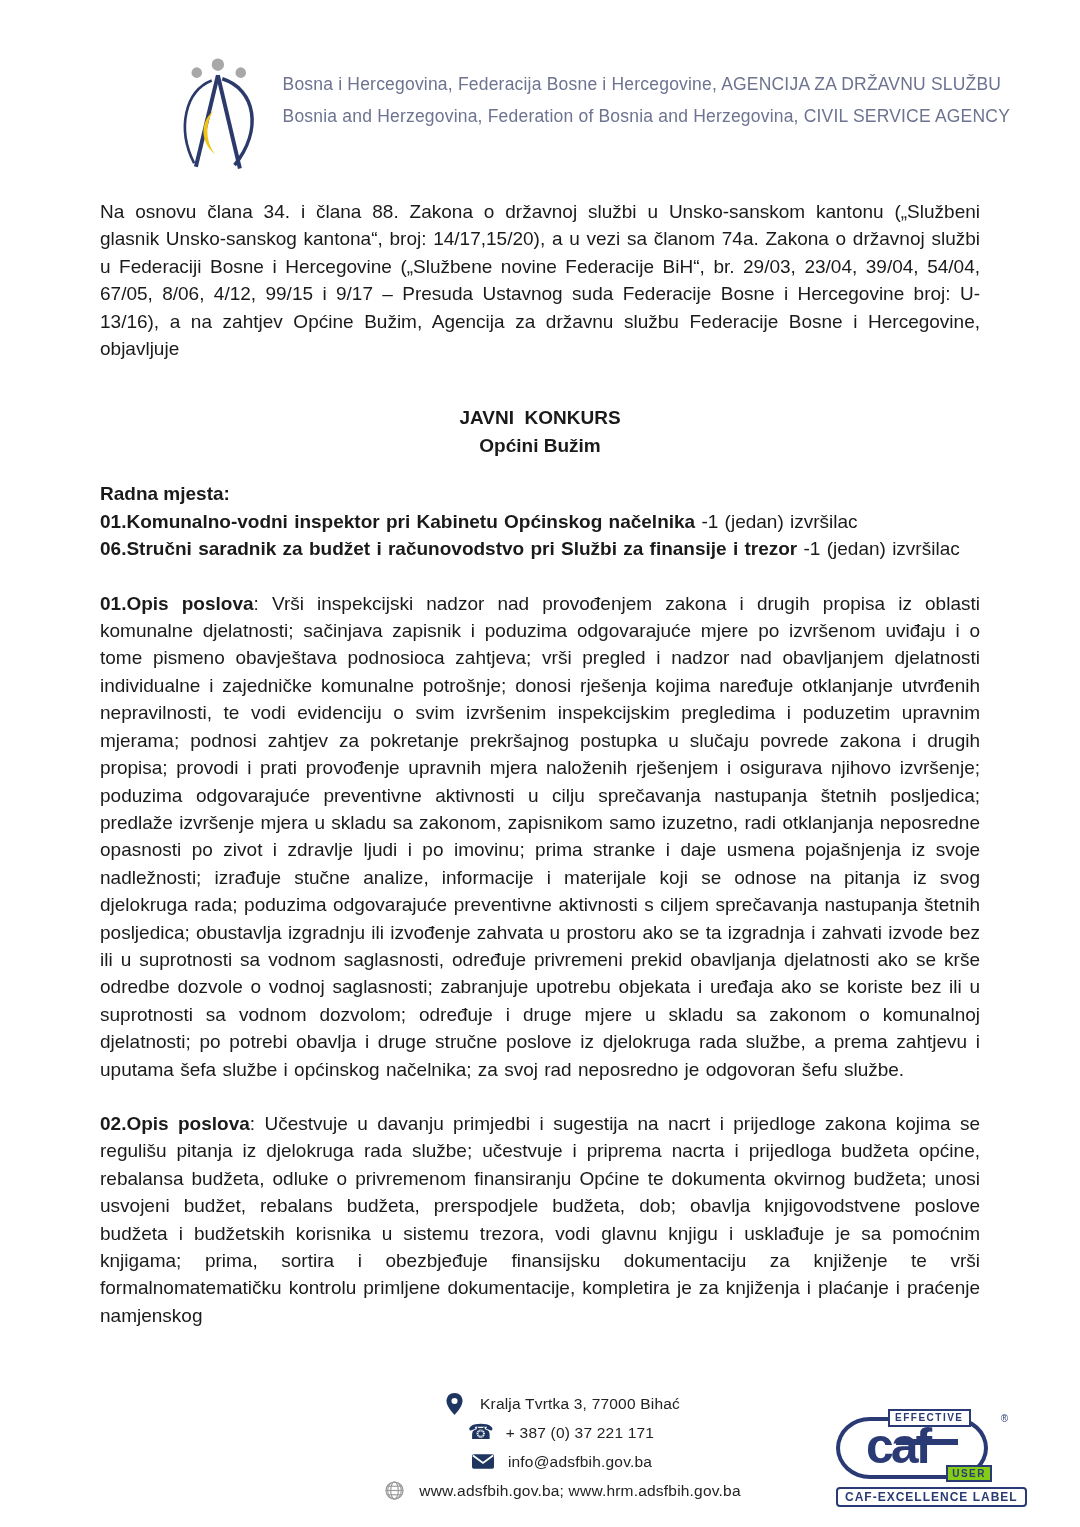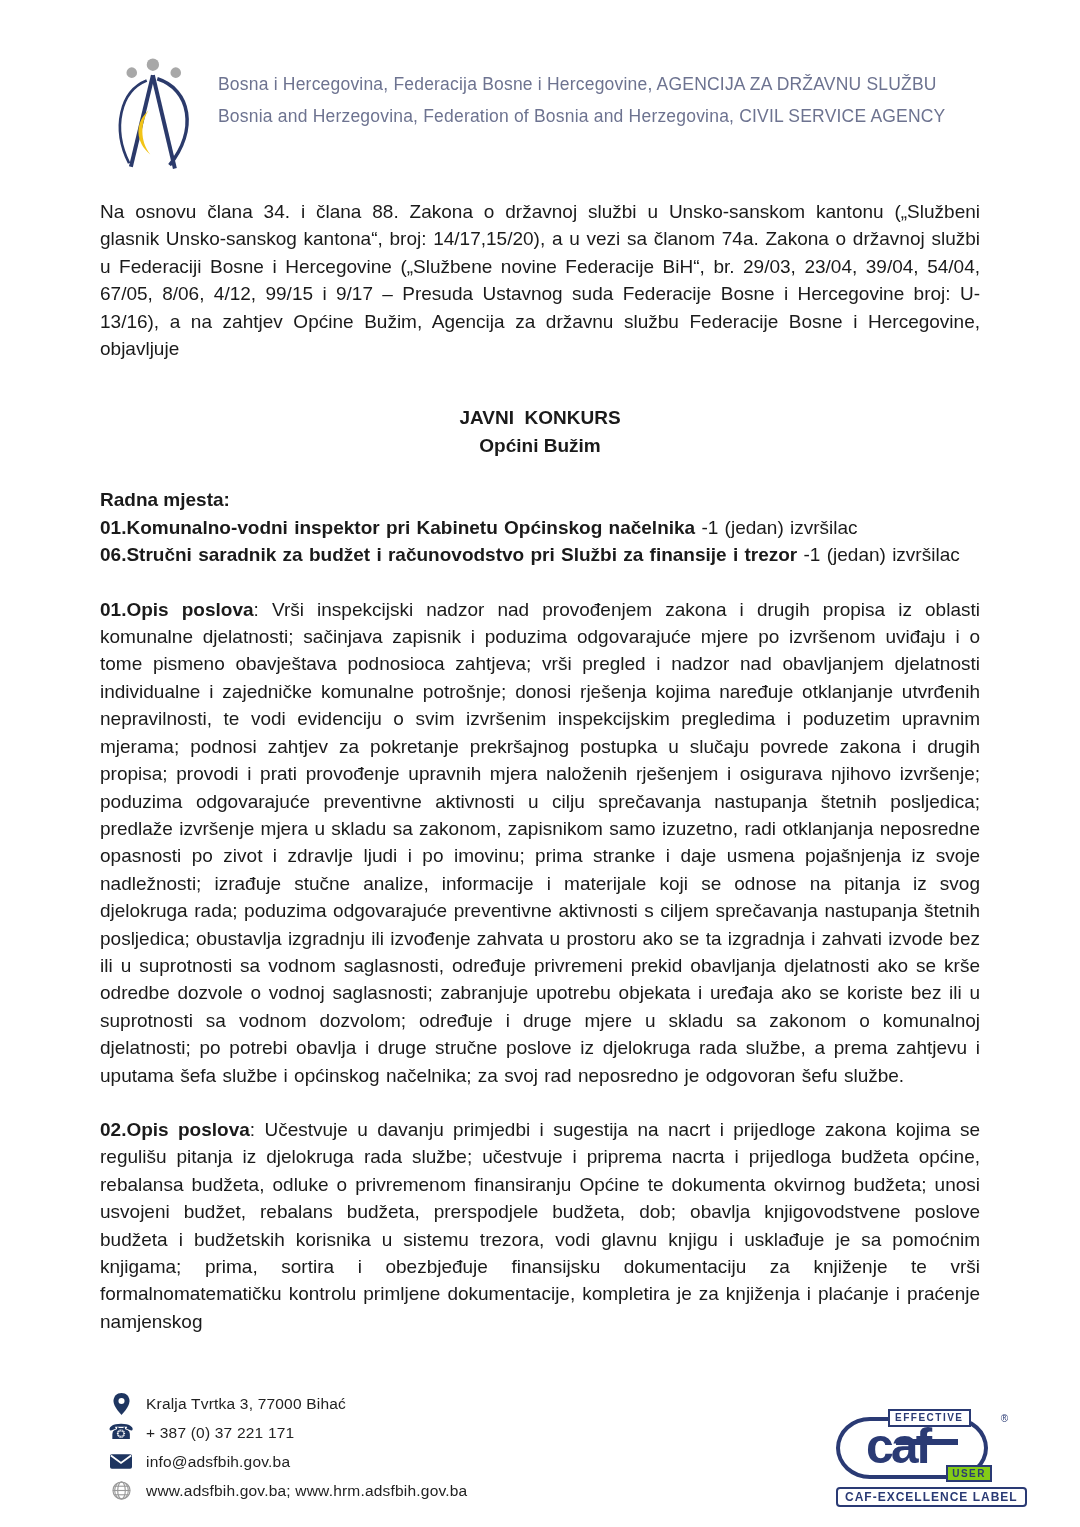--- a/index.html
+++ b/index.html
@@ -8,49 +8,49 @@
     position:relative;
     width:1080px; height:1527px;
     background:#ffffff;
     overflow:hidden;
     font-family:"Liberation Sans","DejaVu Sans",sans-serif;
     color:#1a1a1a;
   }
 
   
   .doc-header {
-    position:absolute; top:52px; left:108px; right:70px;
-    display:flex; align-items:flex-start;
+    position:absolute; top:52px; left:100px; right:70px;
+    display:flex; align-items:flex-start;justify-content:flex-end;
   }
   .agency-logo { width:88px; height:124px; flex:0 0 auto; margin-right:22px; }
   .header-lines { padding-top:16px; }
   .hline {
     font-size:17.5px; line-height:32px; color:#6d7390; letter-spacing:0.2px;
     white-space:nowrap;
   }
 
   
   .doc-body { position:absolute; top:198px; left:100px; width:880px; }
   .para {
     font-size:19px; line-height:27.4px; text-align:justify; color:#1a1a1a;
     word-spacing:1px;
   }
   .b { font-weight:bold; }
 
   .title-block { margin-top:42px; text-align:center; font-weight:bold; }
   .title-line { font-size:19px; line-height:28px; white-space:pre-wrap; }
 
-  .positions { margin-top:26px; }
+  .positions { margin-top:20px; }
   .pos-heading { font-weight:bold; font-size:19px; line-height:27.4px; }
 
   .desc { margin-top:27px; }
 
   
   .doc-footer { position:absolute; left:108px; right:66px; bottom:16px; height:118px; }
-  .contact-row { display:flex; align-items:center; margin-bottom:8px; }
+  .contact-row { display:flex; align-items:center; margin-bottom:8px;justify-content:center; }
   .contact-icon { width:26px; height:21px; flex:0 0 auto; margin-right:12px;
                   display:flex; align-items:center; justify-content:center; }
   .glyph-icon { font-family:"DejaVu Sans",sans-serif; font-size:21px; color:#1e3560; line-height:1; }
   .contact-text { font-size:15.5px; color:#222; letter-spacing:0.2px; }
 
   
   .caf-logo { position:absolute; right:0; bottom:4px; width:178px; height:104px; }
   .caf-oval { position:absolute; left:0; top:14px; width:152px; height:62px;
               border:4px solid #2a3a74; border-radius:34px / 31px; background:#fff; }
   .caf-effective { position:absolute; top:6px; left:52px; background:#fff;

